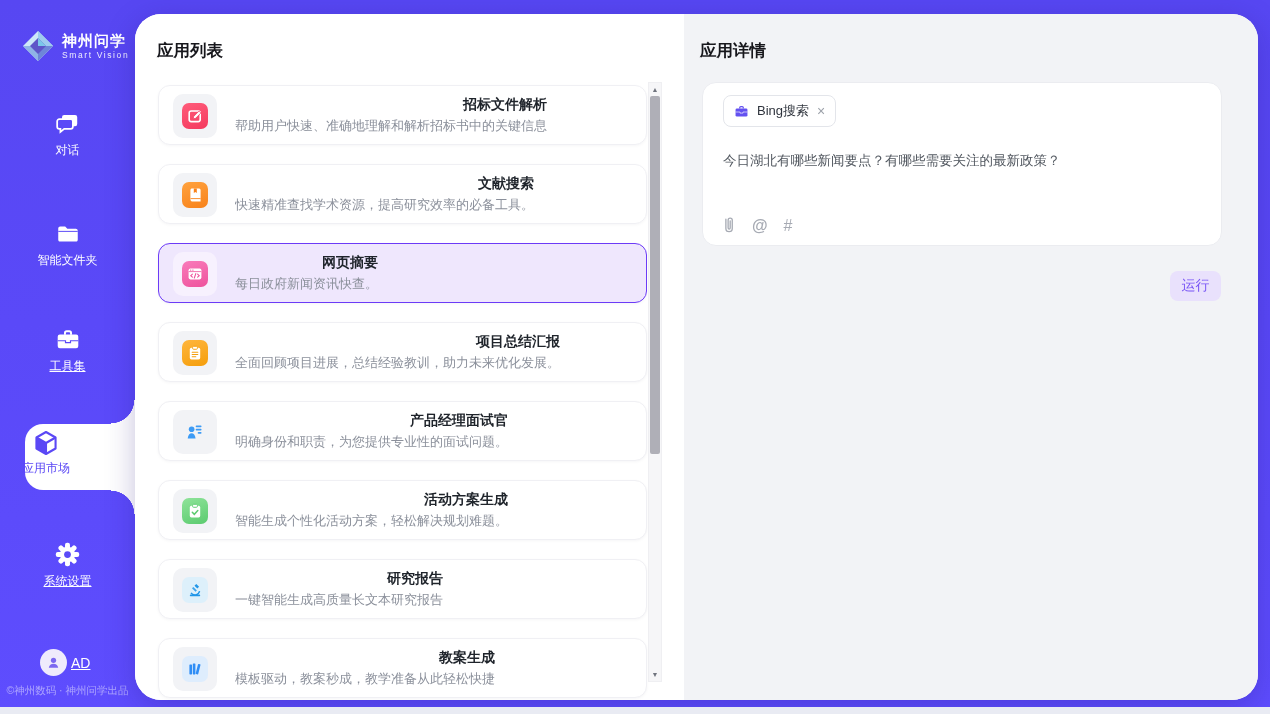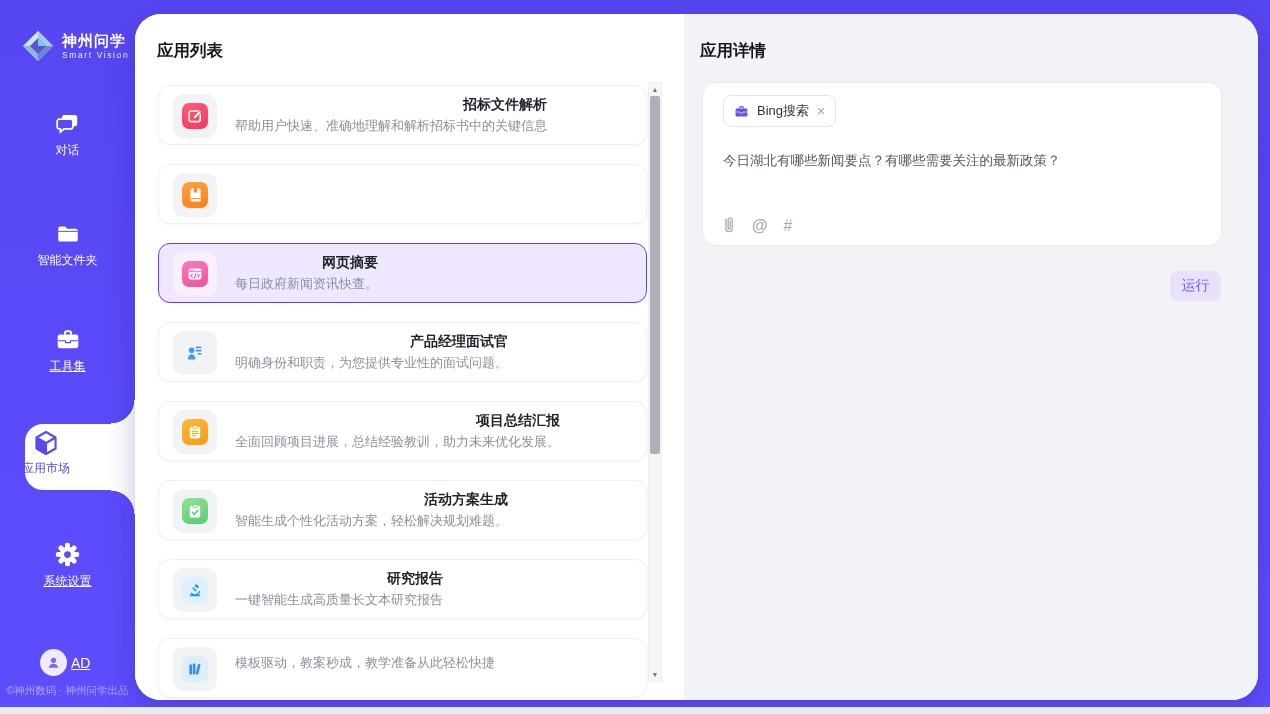--- a/index.html
+++ b/index.html
@@ -203,37 +203,57 @@
         <div class="app-item">
           <div class="icon-box">
             <div class="glyph g2">
               <svg width="16" height="16" viewBox="0 0 16 16">
                 <path fill="#fff" d="M3.4 3.2c0-1 .8-1.7 1.7-1.7h7a1.5 1.5 0 0 1 1.5 1.5v11.5H6a2.6 2.6 0 0 1-2.6-2.6z"></path>
                 <path d="M6.8 1.5v4.6l1.5-1.2 1.5 1.2V1.5z" fill="#F8821A"></path>
                 <path d="M3.6 11.6h10" stroke="#F8821A" stroke-width=".9"></path>
               </svg>
             </div>
           </div>
+          <div class="app-text">
+            <div class="app-name">文献搜索</div>
+            <div class="app-desc">快速精准查找学术资源，提高研究效率的必备工具。</div>
+          </div>
         </div>
 
         <div class="app-item selected">
           <div class="icon-box">
             <div class="glyph g3">
               <svg width="16" height="16" viewBox="0 0 16 16">
                 <rect x="1.6" y="2.4" width="12.8" height="11" rx="1.8" fill="#fff"></rect>
                 <circle cx="3.7" cy="4.1" r=".7" fill="#EE539C"></circle>
                 <circle cx="5.9" cy="4.1" r=".7" fill="#EE539C"></circle>
                 <path d="M1.8 5.6h12.4" stroke="#EE539C" stroke-width=".8"></path>
                 <path d="M5.4 8.2L3.8 9.7l1.6 1.5M10.6 8.2l1.6 1.5-1.6 1.5M8.8 7.6l-1.5 4.4" stroke="#EE539C" stroke-width="1.1" fill="none" stroke-linecap="round"></path>
               </svg>
             </div>
           </div>
           <div class="app-text">
             <div class="app-name">网页摘要</div>
             <div class="app-desc">每日政府新闻资讯快查。</div>
+          </div>
+        </div>
+
+        <div class="app-item">
+          <div class="icon-box">
+            <div class="glyph g5">
+              <svg width="16" height="16" viewBox="0 0 16 16">
+                <rect x="2.8" y="2.8" width="10.4" height="11.6" rx="1.6" fill="#fff"></rect>
+                <rect x="5.6" y="1.3" width="4.8" height="3" rx="1" fill="#fff" stroke="#F59E0B" stroke-width=".9"></rect>
+                <path d="M5.2 7.3h5.6M5.2 9.5h5.6M5.2 11.7h3.6" stroke="#F59E0B" stroke-width="1.1" stroke-linecap="round"></path>
+              </svg>
+            </div>
+          </div>
+          <div class="app-text">
+            <div class="app-name">项目总结汇报</div>
+            <div class="app-desc">全面回顾项目进展，总结经验教训，助力未来优化发展。</div>
           </div>
         </div>
 
         <div class="app-item">
           <div class="icon-box">
             <div class="glyph">
               <svg width="18" height="18" viewBox="0 0 16 16">
                 <g fill="#3D9BF5">
                   <rect x="8.6" y="2.2" width="5.2" height="1.5" rx=".7"></rect>
                   <rect x="8.6" y="5.1" width="5.2" height="1.5" rx=".7"></rect>
@@ -245,36 +265,20 @@
             </div>
           </div>
           <div class="app-text">
             <div class="app-name">产品经理面试官</div>
             <div class="app-desc">明确身份和职责，为您提供专业性的面试问题。</div>
           </div>
         </div>
 
         <div class="app-item">
           <div class="icon-box">
-            <div class="glyph g5">
-              <svg width="16" height="16" viewBox="0 0 16 16">
-                <rect x="2.8" y="2.8" width="10.4" height="11.6" rx="1.6" fill="#fff"></rect>
-                <rect x="5.6" y="1.3" width="4.8" height="3" rx="1" fill="#fff" stroke="#F59E0B" stroke-width=".9"></rect>
-                <path d="M5.2 7.3h5.6M5.2 9.5h5.6M5.2 11.7h3.6" stroke="#F59E0B" stroke-width="1.1" stroke-linecap="round"></path>
-              </svg>
-            </div>
-          </div>
-          <div class="app-text">
-            <div class="app-name">项目总结汇报</div>
-            <div class="app-desc">全面回顾项目进展，总结经验教训，助力未来优化发展。</div>
-          </div>
-        </div>
-
-        <div class="app-item">
-          <div class="icon-box">
             <div class="glyph g6">
               <svg width="16" height="16" viewBox="0 0 16 16">
                 <rect x="2.8" y="2.8" width="10.4" height="11.6" rx="1.6" fill="#fff"></rect>
                 <rect x="5.6" y="1.3" width="4.8" height="3" rx="1" fill="#fff" stroke="#5BCB6F" stroke-width=".9"></rect>
                 <path d="M5.3 9.3l2 2 3.5-3.7" stroke="#5BCB6F" stroke-width="1.5" fill="none" stroke-linecap="round"></path>
               </svg>
             </div>
           </div>
           <div class="app-text">
             <div class="app-name">活动方案生成</div>
@@ -307,20 +311,21 @@
               <svg width="16" height="16" viewBox="0 0 16 16">
                 <g fill="#2F8DF5">
                   <rect x="2.4" y="3.4" width="2.6" height="10" rx=".6"></rect>
                   <rect x="5.8" y="2.4" width="2.6" height="11" rx=".6"></rect>
                   <rect x="9.8" y="3" width="2.6" height="10.4" rx=".6" transform="rotate(14 11.1 8.2)"></rect>
                 </g>
               </svg>
             </div>
           </div>
           <div class="app-text">
+            <div class="app-name">教案生成</div>
             <div class="app-desc">模板驱动，教案秒成，教学准备从此轻松快捷</div>
           </div>
         </div>
 
       </div>
 
       <div class="scrollbar">
         <div class="sb-arrow sb-up">▲</div>
         <div class="sb-thumb"></div>
         <div class="sb-arrow sb-down">▼</div>

